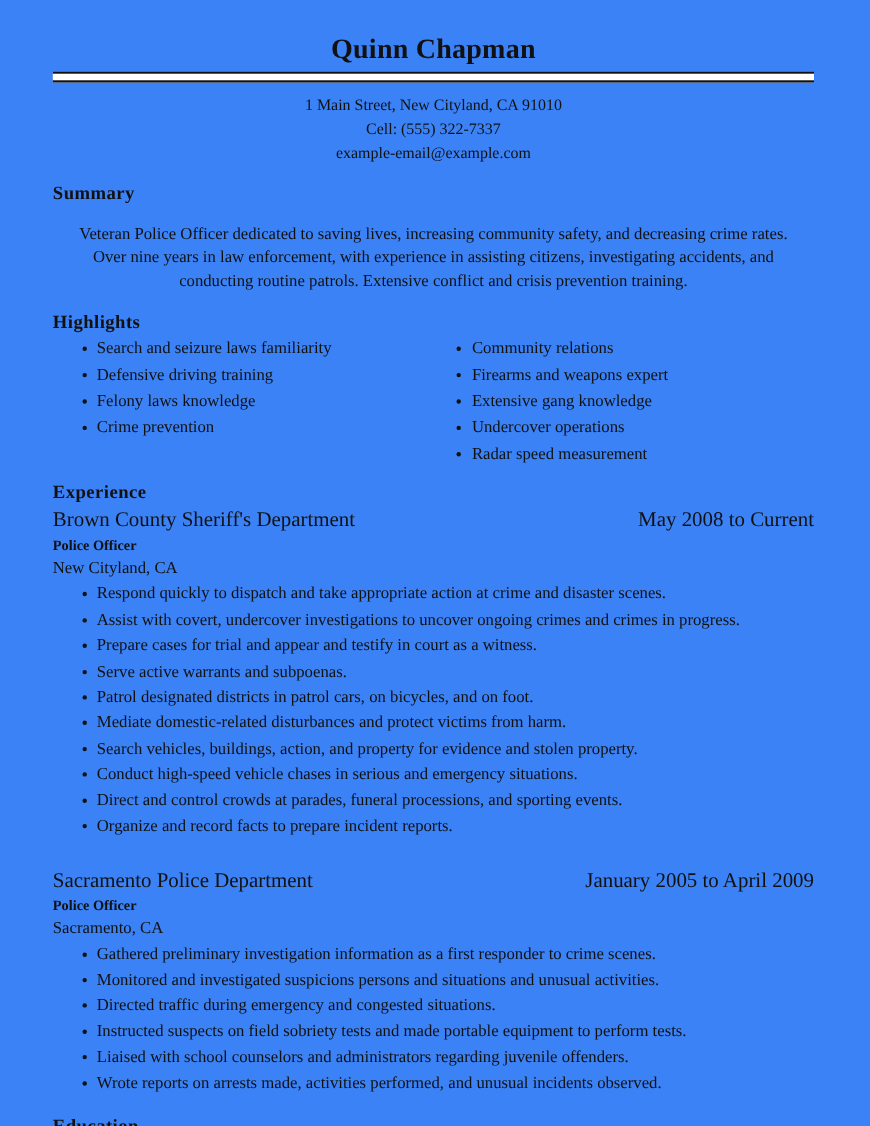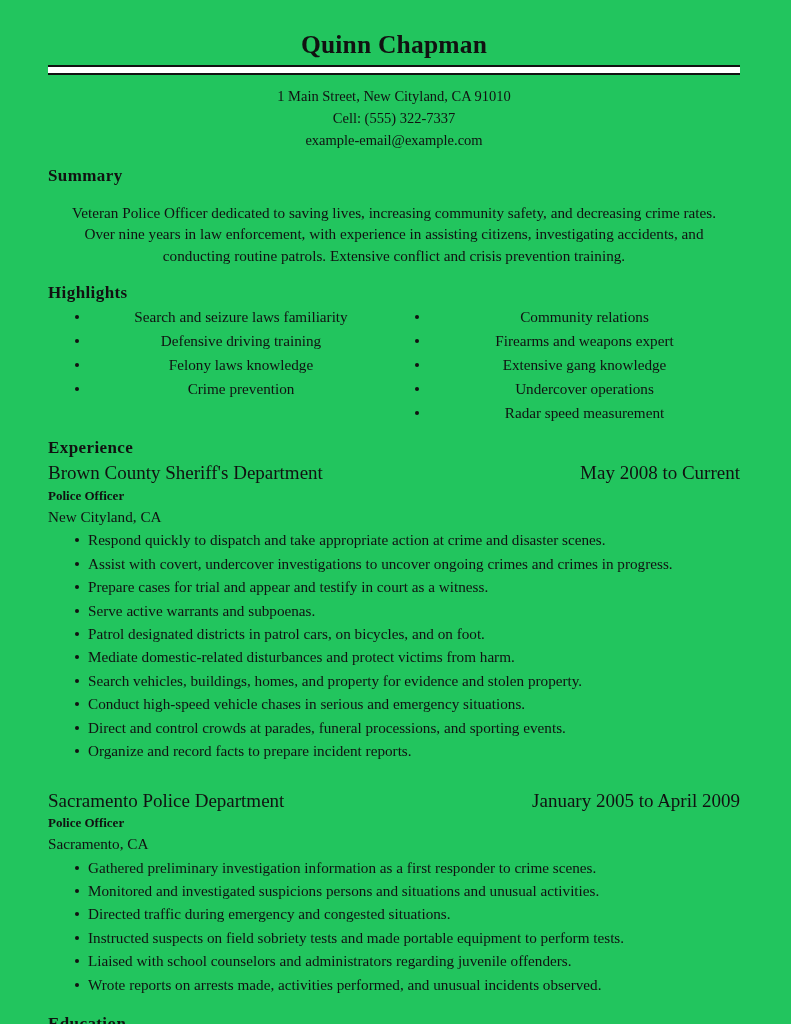--- a/index.html
+++ b/index.html
@@ -14,21 +14,21 @@
     font-family: "Liberation Serif", "DejaVu Serif", serif;
     color: #111111;
     -webkit-font-smoothing: antialiased;
   }
   .page {
     position: relative;
     width: 791px;
     height: 1024px;
     box-sizing: border-box;
     padding: 30px 51px 0 48px;
-    background: #22c55e;
+    background: #3b82f6;
   }
 
   
   .header { text-align: center; }
   .full-name {
     font-size: 25.5px;
     font-weight: bold;
     letter-spacing: 0.2px;
     line-height: 1.15;
     margin: 0 0 6px 0;
@@ -65,21 +65,20 @@
   }
 
   
   .highlights-cols {
     display: flex;
     margin-top: 1px;
   }
   .hl-col {
     width: 50%;
     box-sizing: border-box;
-    text-align: center;
   }
   .hl-col:first-child { padding-left: 0; }
   .bullet-list {
     list-style: none;
     margin: 0;
     padding: 0;
   }
   .bullet-list li {
     position: relative;
     font-size: 15.2px;
@@ -185,21 +184,21 @@
           </div>
           <div class="entry-title">Police Officer</div>
           <div class="entry-location">New Cityland, CA</div>
           <ul class="bullet-list">
             <li>Respond quickly to dispatch and take appropriate action at crime and disaster scenes.</li>
             <li>Assist with covert, undercover investigations to uncover ongoing crimes and crimes in progress.</li>
             <li>Prepare cases for trial and appear and testify in court as a witness.</li>
             <li>Serve active warrants and subpoenas.</li>
             <li>Patrol designated districts in patrol cars, on bicycles, and on foot.</li>
             <li>Mediate domestic-related disturbances and protect victims from harm.</li>
-            <li>Search vehicles, buildings, homes, and property for evidence and stolen property.</li>
+            <li>Search vehicles, buildings, action, and property for evidence and stolen property.</li>
             <li>Conduct high-speed vehicle chases in serious and emergency situations.</li>
             <li>Direct and control crowds at parades, funeral processions, and sporting events.</li>
             <li>Organize and record facts to prepare incident reports.</li>
           </ul>
         </div>
         <div class="entry">
           <div class="entry-row">
             <span class="entry-org">Sacramento Police Department</span>
             <span class="entry-dates">January 2005 to April 2009</span>
           </div>

